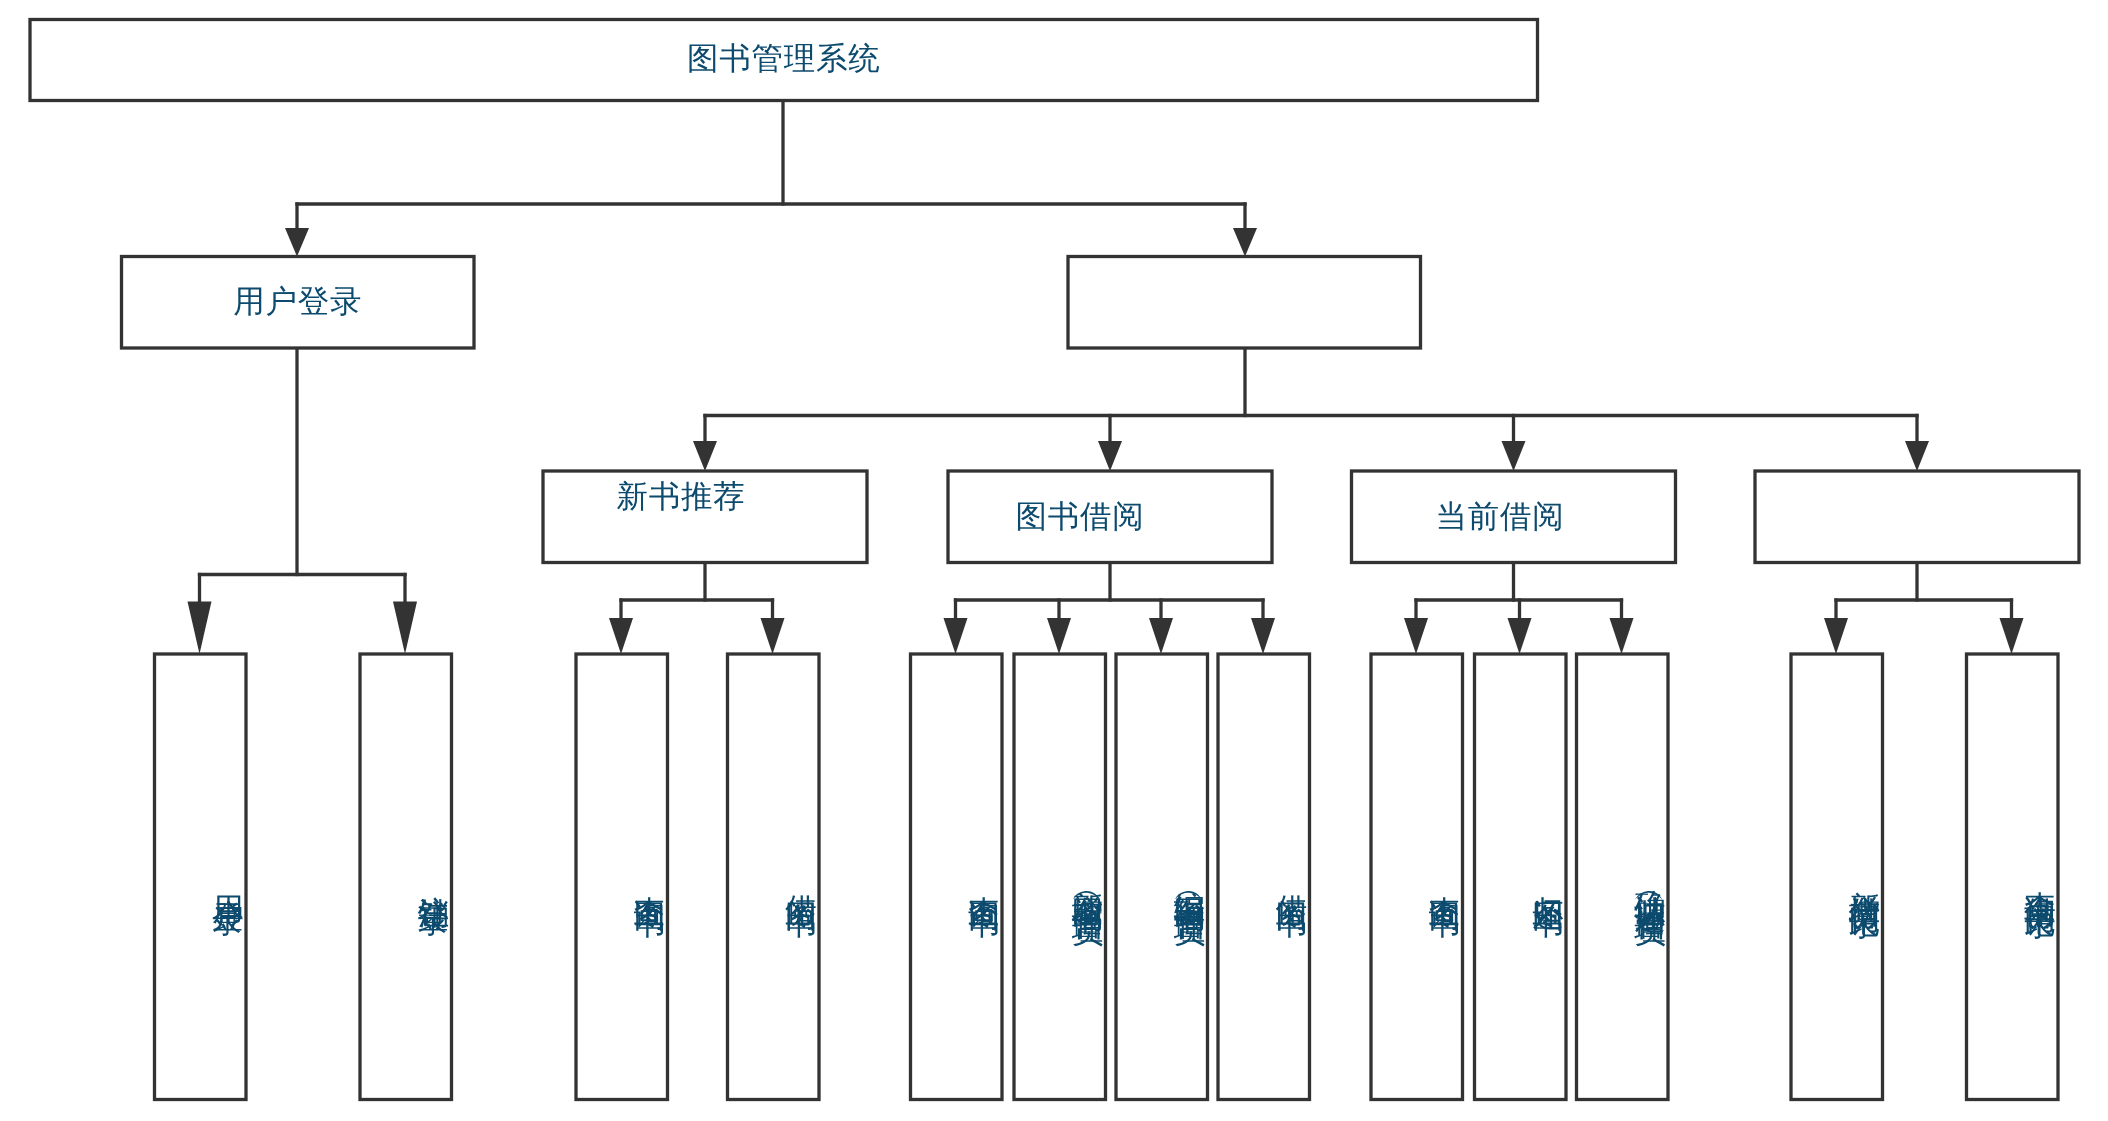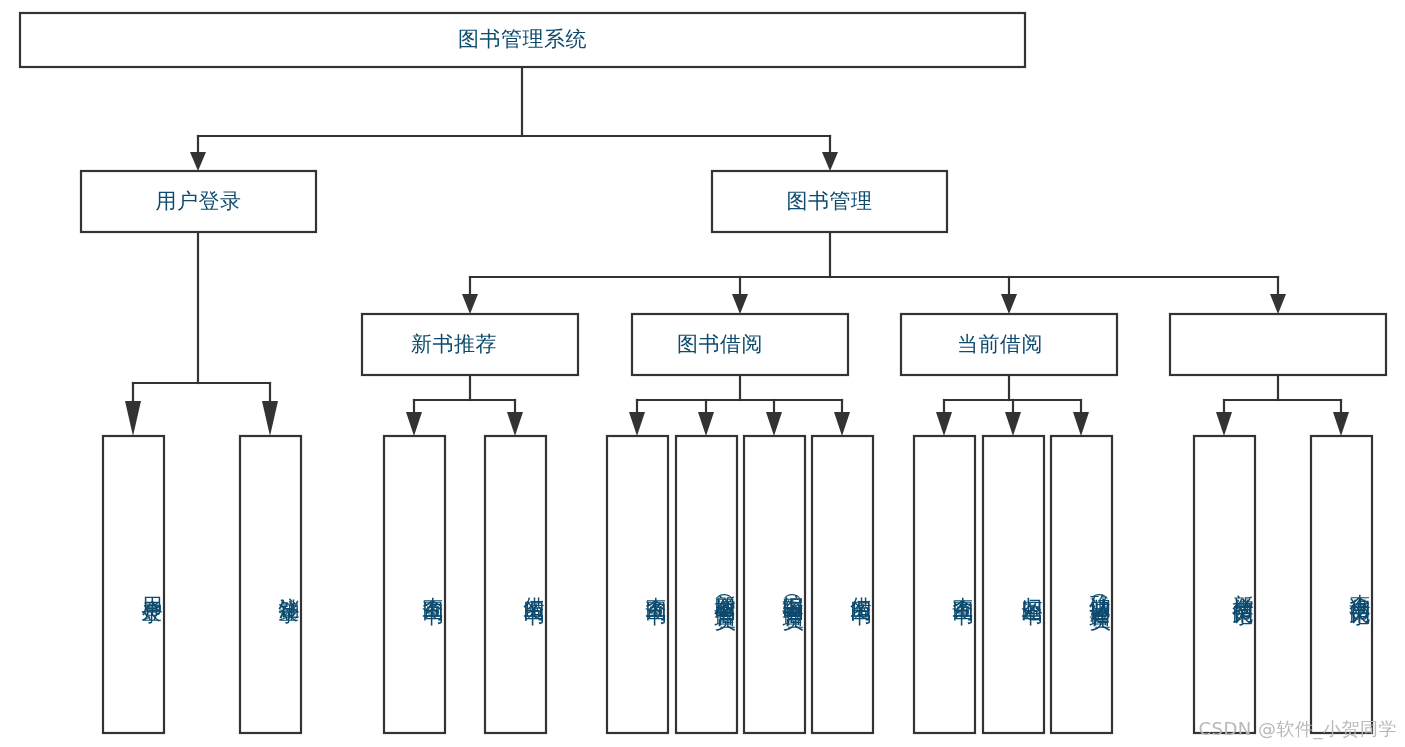--- a/index.html
+++ b/index.html
@@ -189,23 +189,22 @@
     <rect class="node-box" x="1051" y="436" width="61" height="297"></rect>
 
     <rect class="node-box" x="1194" y="436" width="61" height="297"></rect>
     <rect class="node-box" x="1311" y="436" width="61" height="297"></rect>
   </svg>
 
   <div class="node-label label-h" style="left:20px; top:13px; width:1005px; height:54px;">图书管理系统</div>
 
   <div class="node-label label-h" style="left:81px; top:171px; width:235px; height:61px;">用户登录</div>
 
-  <div class="node-label label-h" style="left:712px; top:171px; width:235px; height:61px;">图书管理</div>
-
-  <div class="node-label label-h" style="left:362px; top:314px; width:184px; height:61px;text-align:right;">新书推荐</div>
+
+  <div class="node-label label-h" style="left:362px; top:301px; width:184px; height:61px;text-align:right;">新书推荐</div>
 
   <div class="node-label label-h" style="left:632px; top:314px; width:176px; height:61px;">图书借阅</div>
 
   <div class="node-label label-h" style="left:901px; top:314px; width:198px; height:61px;">当前借阅</div>
 
 
   <div class="node-label label-v" style="left:103px; top:436px; width:61px; height:297px;">用户登录</div>
   <div class="node-label label-v" style="left:240px; top:436px; width:61px; height:297px;">注销登录</div>
 
   <div class="node-label label-v" style="left:384px; top:436px; width:61px; height:297px;">查询图书</div>
@@ -216,15 +215,14 @@
   <div class="node-label label-v v-top" style="left:744px; top:444px; width:61px; height:289px;">编辑图书（管理员）</div>
   <div class="node-label label-v" style="left:812px; top:436px; width:61px; height:297px;">借阅图书</div>
 
   <div class="node-label label-v" style="left:914px; top:436px; width:61px; height:297px;">查询图书</div>
   <div class="node-label label-v" style="left:983px; top:436px; width:61px; height:297px;">归还图书</div>
   <div class="node-label label-v v-top" style="left:1051px; top:444px; width:61px; height:289px;">确认归还（管理员）</div>
 
   <div class="node-label label-v" style="left:1194px; top:436px; width:61px; height:297px;">新增借阅记录</div>
   <div class="node-label label-v" style="left:1311px; top:436px; width:61px; height:297px;">查询借阅记录</div>
 
-  <div class="watermark">CSDN @软件_小贺同学</div>
 
 </div>
 
 </body></html>

